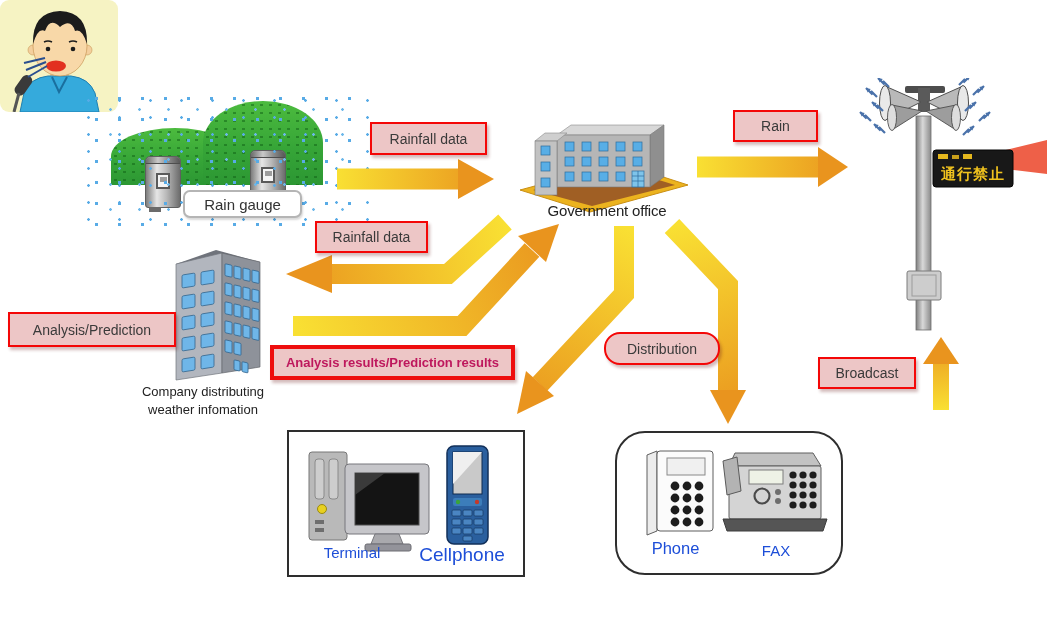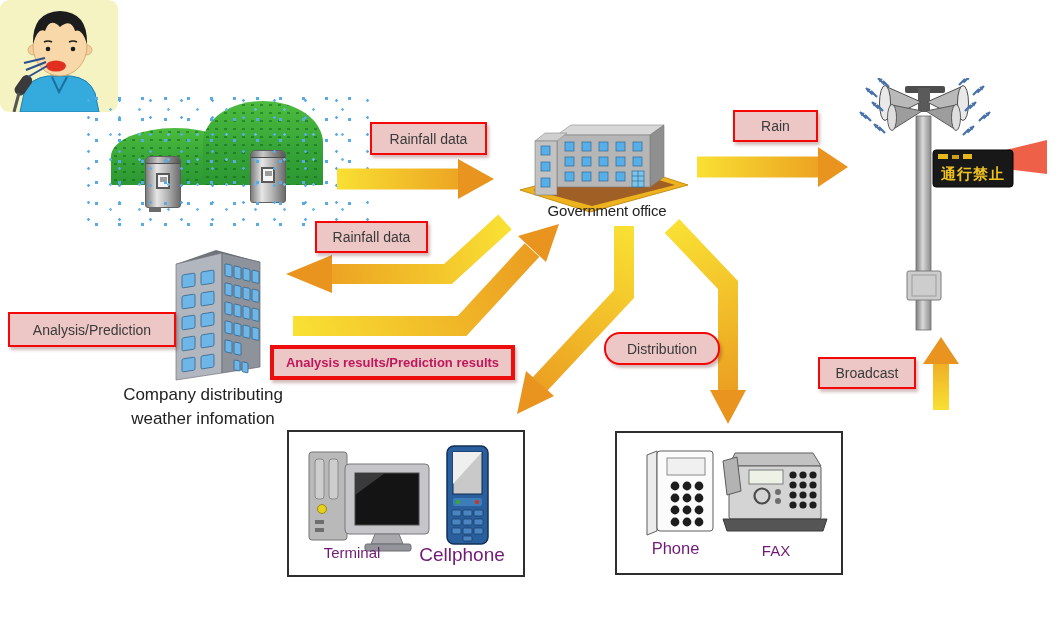--- a/index.html
+++ b/index.html
@@ -47,27 +47,27 @@
   #lbl-distribution{left:604px;top:332px;width:116px;height:33px;border-radius:16px;}
   #lbl-broadcast{left:818px;top:357px;width:98px;height:32px;}
 
   
   .ncap{position:absolute;color:#222;text-align:center;z-index:3;}
   #rain-gauge-label{left:183px;top:190px;width:119px;height:28px;background:#fff;
         border:2px solid #b5b5b5;border-radius:7px;font-size:15px;display:flex;
         align-items:center;justify-content:center;z-index:4;color:#333;
         box-shadow:1px 2px 2px rgba(0,0,0,.15);}
   #govt-label{left:512px;top:202px;width:190px;font-size:15px;letter-spacing:-.2px;}
-  #company-label{left:108px;top:383px;width:190px;font-size:17px;line-height:1.4;}
+  #company-label{left:108px;top:383px;width:190px;font-size:13px;line-height:1.4;}
 
   
   .devbox{position:absolute;background:#fff;border:2px solid #2e2e2e;z-index:2;}
   #terminal-box{left:287px;top:430px;width:238px;height:147px;}
-  #phonefax-box{left:615px;top:431px;width:228px;height:144px;}
-  .devbox .dlabel{position:absolute;text-align:center;color:#701a75;}
+  #phonefax-box{left:615px;top:431px;width:228px;height:144px;border-radius:30px;}
+  .devbox .dlabel{position:absolute;text-align:center;color:#1d4ed8;}
   #terminal-label{left:13px;top:112px;width:100px;font-size:15px;}
   #cellphone-label{left:123px;top:112px;width:100px;font-size:19px;}
   #phone-label{left:21px;top:106px;width:75px;font-size:16.5px;}
   #fax-label{left:129px;top:109px;width:60px;font-size:15px;}
 
   
   .art{position:absolute;z-index:1;}
   #announcer-card{left:888px;top:418px;width:118px;height:112px;background:#f6f3c3;
         border-radius:9px;z-index:2;}
   svg{display:block;}
@@ -408,20 +408,21 @@
         </g>
         <g stroke="#2a4f8f" stroke-width="2" fill="none">
           <path d="M45,58 L24,63"></path>
           <path d="M46,62 L26,70"></path>
           <path d="M47,66 L28,77"></path>
         </g>
       </g>
     </svg>
   </div>
 
+  <div class="ncap" id="rain-gauge-label">Rain gauge</div>
 
   <div class="flabel" id="lbl-rainfall-top">Rainfall data</div>
   <div class="flabel" id="lbl-alarm">Rain</div>
   <div class="flabel" id="lbl-rainfall-left">Rainfall data</div>
   <div class="flabel" id="lbl-analysis-prediction">Analysis/Prediction</div>
   <div class="flabel" id="lbl-analysis-results">Analysis results/Prediction results</div>
   <div class="flabel" id="lbl-distribution">Distribution</div>
   <div class="flabel" id="lbl-broadcast">Broadcast</div>
 
 </div>

